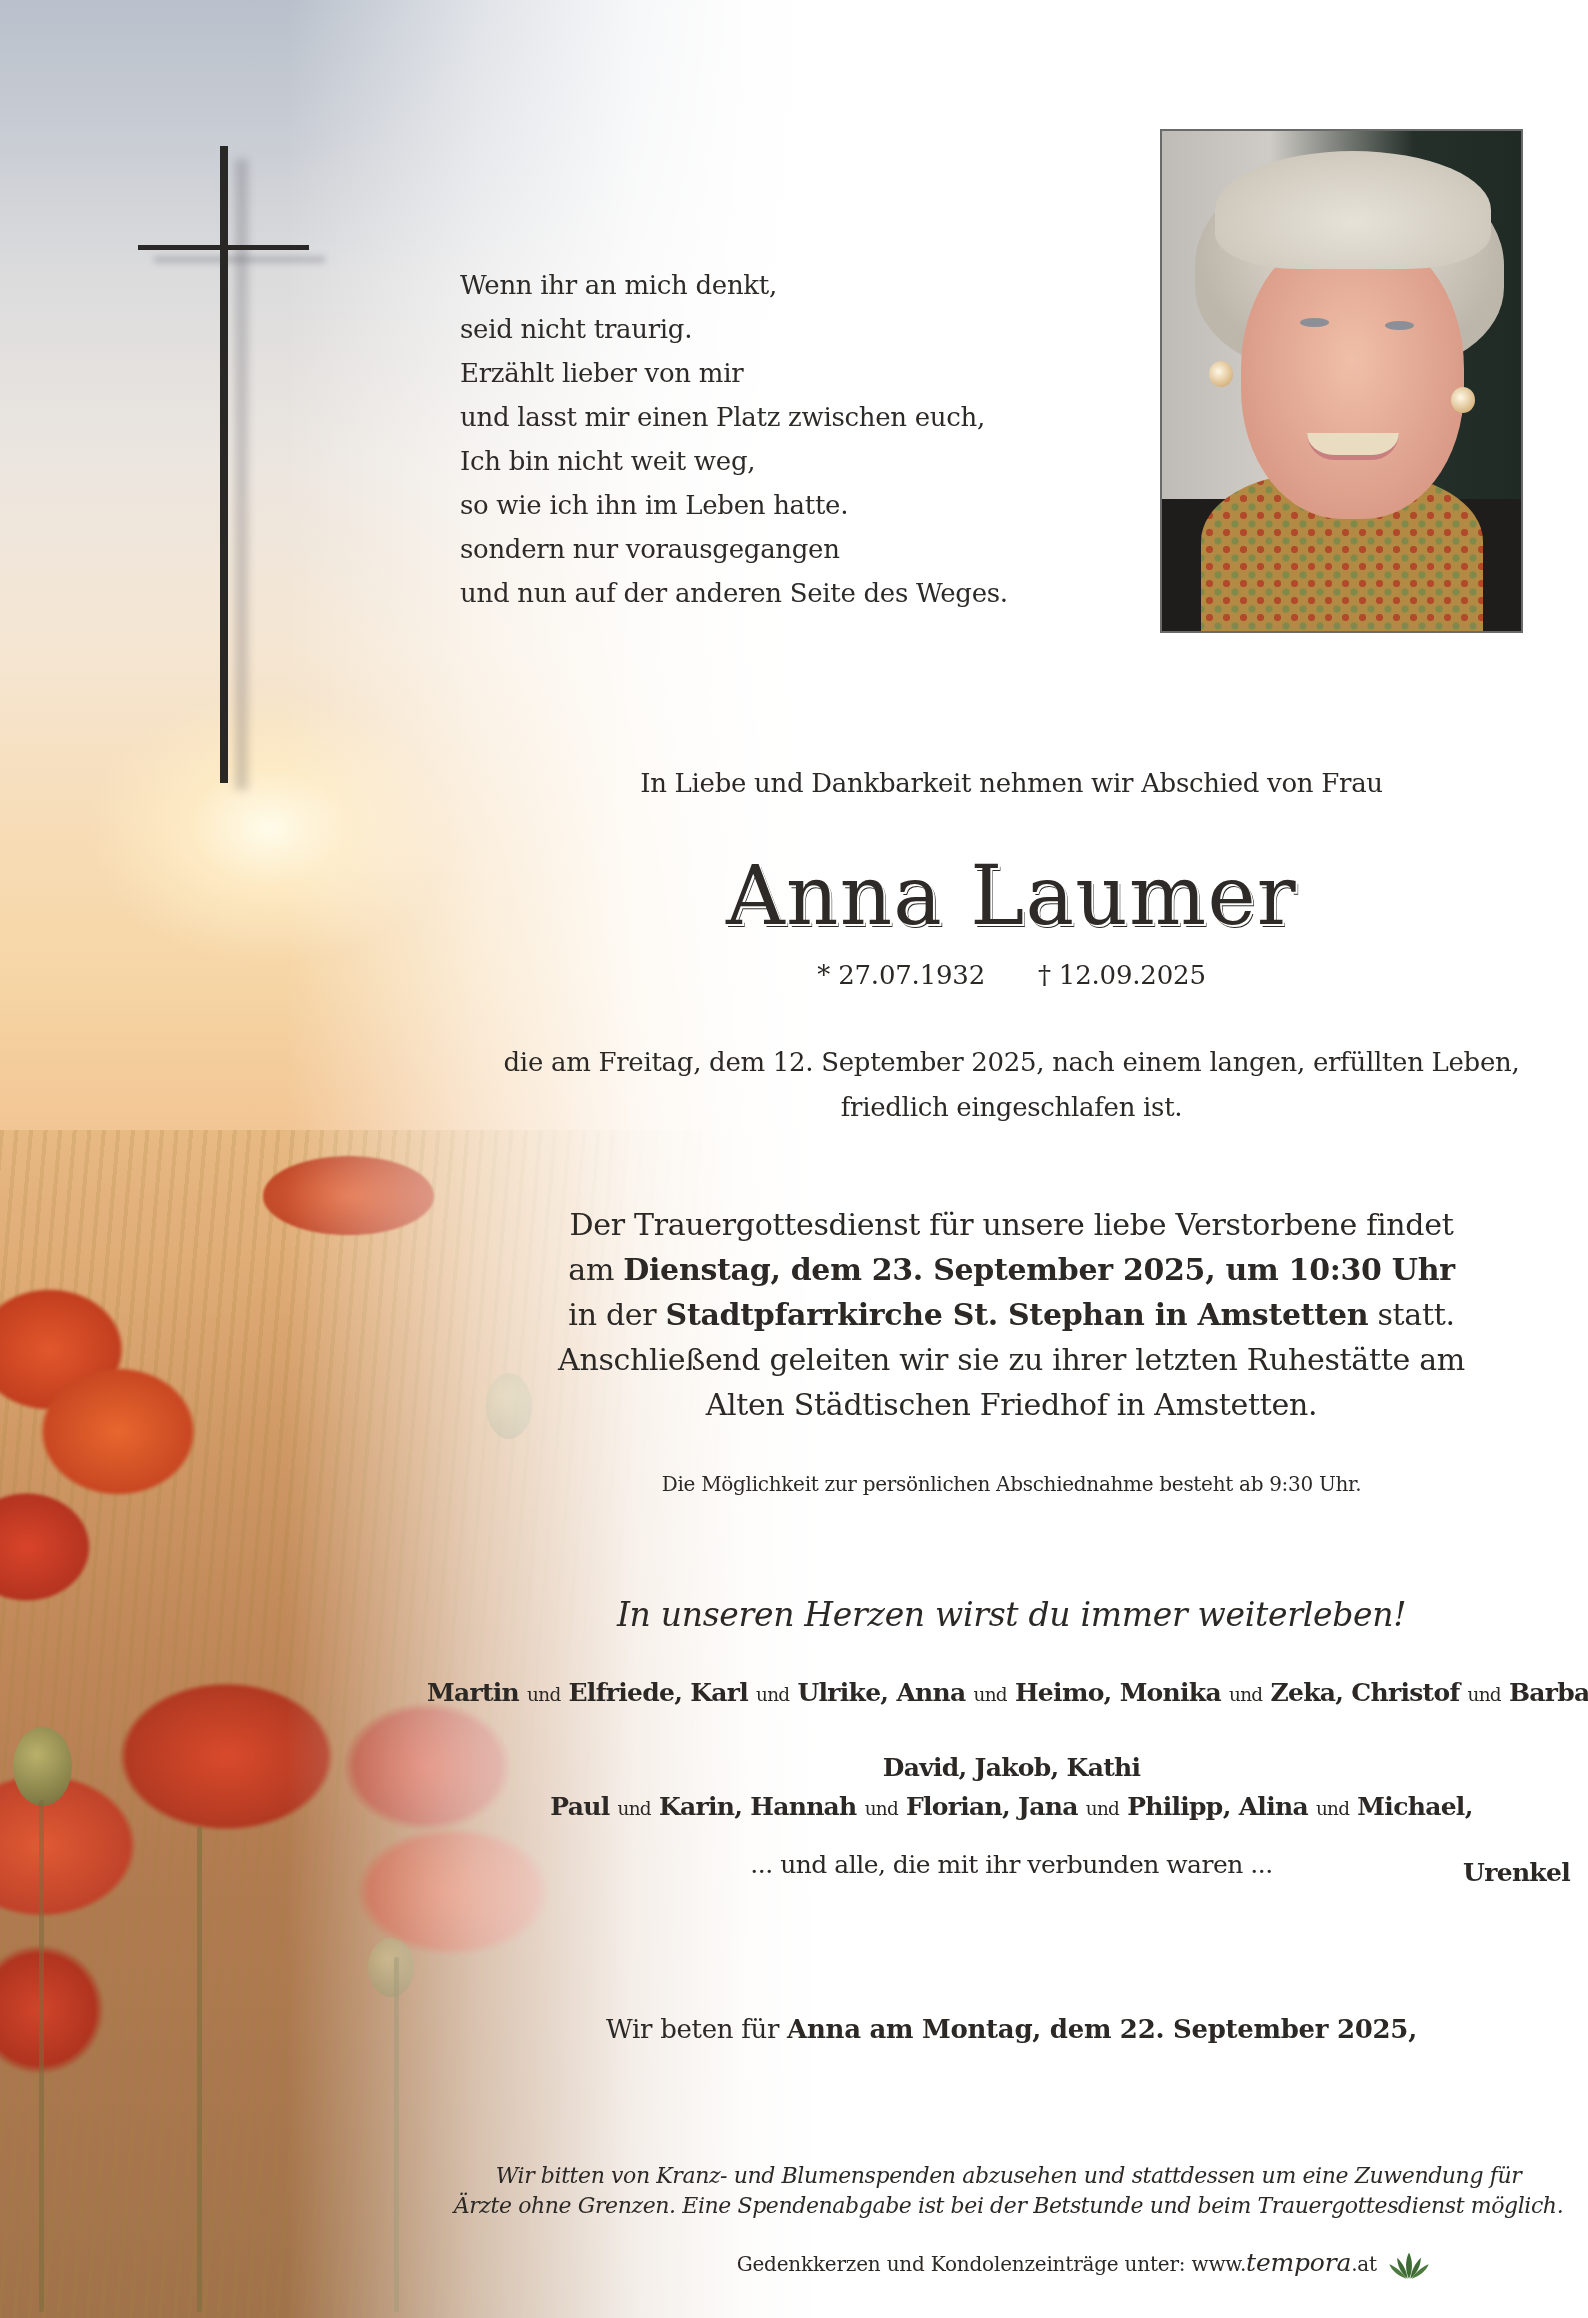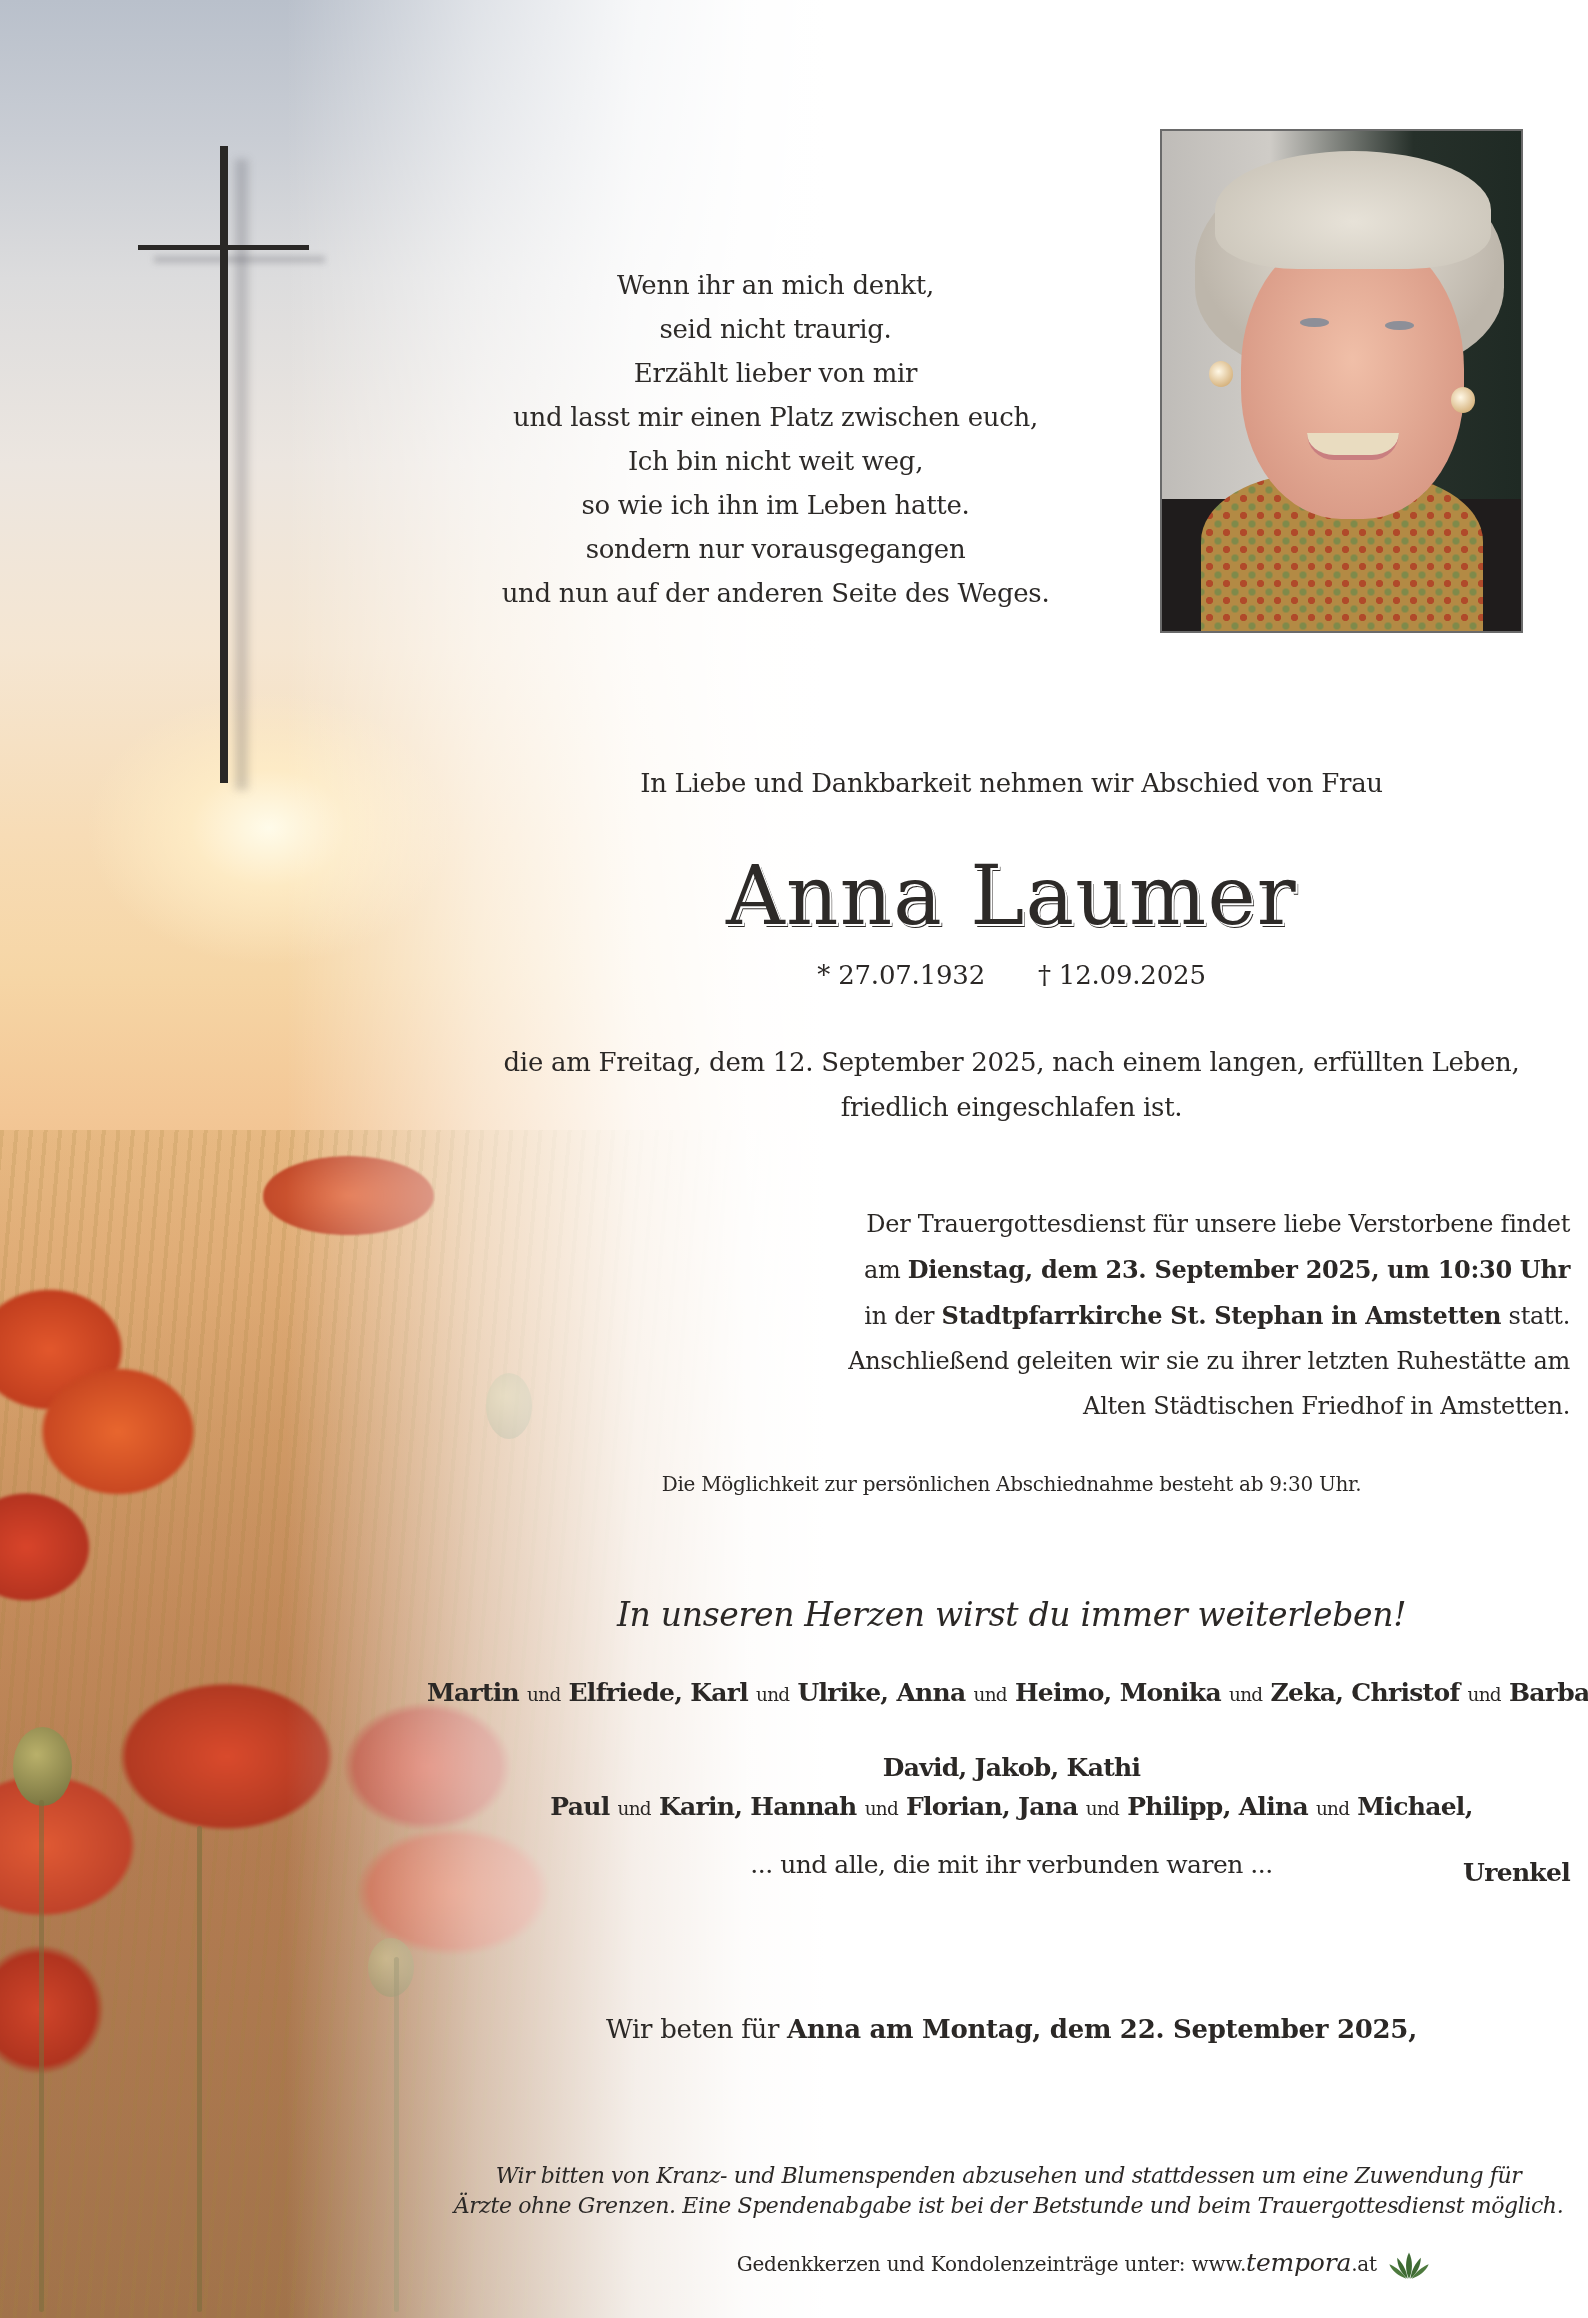--- a/index.html
+++ b/index.html
@@ -60,36 +60,36 @@
   .photo .body { position: absolute; left: 0; top: 368px; width: 363px; height: 145px; background: #1f1c1c; }
   .photo .scarf { position: absolute; left: 39px; top: 342px; width: 282px; height: 171px; border-radius: 40% 40% 0 0;
     background:
       radial-gradient(circle, #b04a2a 3.3px, transparent 4px) 0 0/17px 17px,
       radial-gradient(circle, #7f8a4a 3.3px, transparent 4px) 8.5px 8.5px/17px 17px,
       #b38a44; }
   .photo .collar { position: absolute; left: 131px; top: 394px; width: 118px; height: 112px; background: #b07565; clip-path: polygon(0 0, 100% 0, 70% 100%, 30% 100%); }
 
   
   .poem {
-    position: absolute; left: 460px; top: 263px; width: 631px; text-align: center;
+    position: absolute; left: 460px; top: 263px; width: 631px; text-align: left;
     font-family: "DejaVu Serif", serif; font-size: 26px; line-height: 44px;
     letter-spacing: -0.3px; color: #2d2a28;
   }
   .poem div { white-space: nowrap; }
   .center-col { position: absolute; left: 453px; width: 1117px; text-align: center; }
   .intro { top: 768px; font-size: 26px; letter-spacing: -0.3px; }
   .name {
     top: 847px; font-family: "DejaVu Serif", serif; font-size: 83px; font-weight: normal;
     letter-spacing: 1.3px; color: #2d2a28; transform: scaleX(0.98);
     text-shadow: 2px 2px 0 #ffffff, 2.6px 2.6px 0 #2d2a28;
   }
   .dates { top: 960px; font-size: 26px; letter-spacing: -0.2px; }
   .dates span + span { margin-left: 53px; }
   .sentence { top: 1040px; font-size: 26px; line-height: 45px; letter-spacing: -0.3px; }
-  .service { top: 1202px; font-size: 24px; line-height: 45px; letter-spacing: -0.3px; text-align: right; }
+  .service { top: 1202px; font-size: 30px; line-height: 45px; letter-spacing: -0.3px; }
   .farewell { top: 1472px; font-size: 20px; letter-spacing: -0.3px; }
   b { font-weight: bold; }
   .motto { top: 1595px; font-size: 33px; font-style: italic; letter-spacing: -0.3px; }
   .fam { font-size: 25px; font-weight: bold; letter-spacing: -0.7px; white-space: nowrap; }
   .fam .und { font-weight: normal; font-size: 18.4px; }
   .fam1 { top: 1678px; left: 427px; width: 1163px; }
   .fam2 { top: 1748px; line-height: 39px; }
   .urenkel { top: 1858px; font-size: 25px; font-weight: bold; letter-spacing: -0.7px; text-align: right; }
   .others { top: 1850px; font-size: 25px; letter-spacing: -0.5px; }
   .prayer { top: 2011px; font-size: 26px; line-height: 37px; letter-spacing: -0.3px; }

